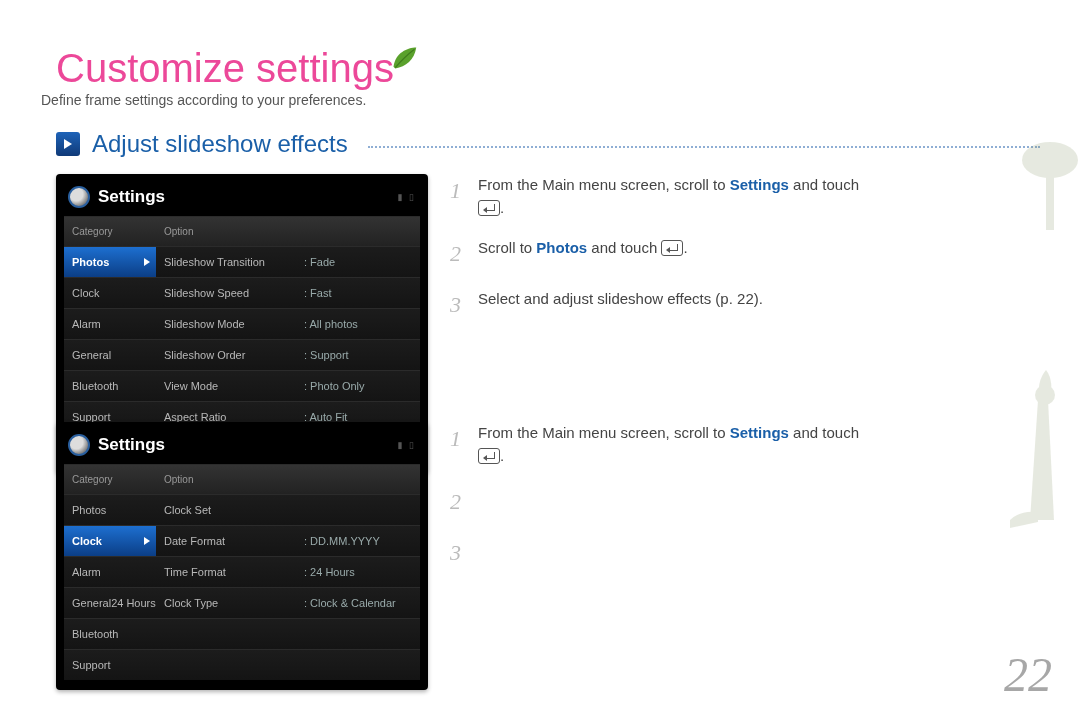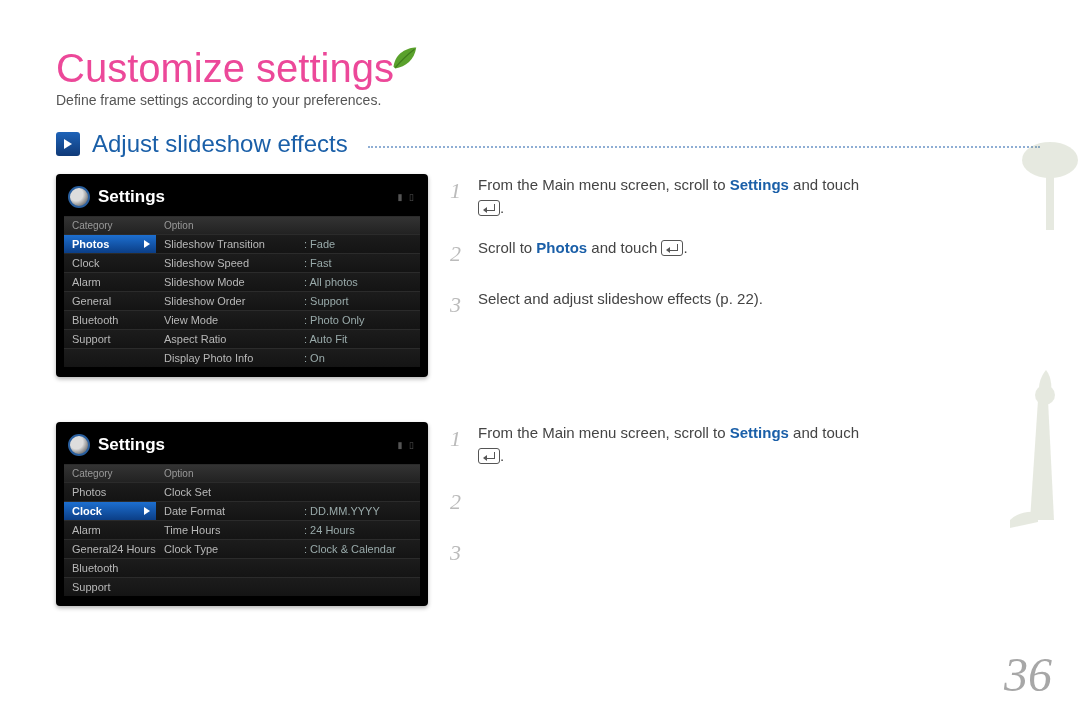--- a/index.html
+++ b/index.html
@@ -14,21 +14,21 @@
   }
   .page-title {
     position: absolute;
     top: 46px; left: 56px;
     font-size: 40px;
     font-weight: 300;
     color: #ec4899;
   }
   .page-subtitle {
     position: absolute;
-    top: 92px; left: 56px;
+    top: 92px; left: 41px;
     font-size: 14px;
     color: #555;
   }
   .leaf {
     position: absolute;
     top: 44px; left: 390px;
     width: 28px; height: 28px;
   }
   .section {
     position: absolute;
@@ -91,21 +91,21 @@
     background: radial-gradient(circle at 35% 35%, #ddd 0 40%, #888 70%, #555);
     border: 2px solid #2a5f9e;
   }
   .panel-title { color: #fff; font-weight: 700; font-size: 17px; }
   .panel-status { margin-left:auto; color:#555; font-size:9px; letter-spacing:2px;}
   .grid {
     display: grid;
     grid-template-columns: 92px 140px 1fr;
   }
   .cell {
-    padding: 3px 8px;
+    padding: 9px 8px;
     border-top: 1px solid #2b2b2b;
     background: linear-gradient(#1c1c1c,#141414);
     color: #b8b8b8;
     font-size: 11px;
     white-space: nowrap;
   }
   .hcell {
     background: linear-gradient(#333,#222);
     font-size: 10px;
     color: #999;
@@ -248,21 +248,21 @@
 
         <div class="cell">Photos</div>
         <div class="cell">Clock Set</div>
         <div class="cell valcell"></div>
 
         <div class="cell sel1">Clock</div>
         <div class="cell">Date Format</div>
         <div class="cell valcell">: DD.MM.YYYY</div>
 
         <div class="cell">Alarm</div>
-        <div class="cell">Time Hours</div>
+        <div class="cell">Time Format</div>
         <div class="cell valcell">: 24 Hours</div>
 
         <div class="cell">General24 Hours</div>
         <div class="cell">Clock Type</div>
         <div class="cell valcell">: Clock &amp; Calendar</div>
 
         <div class="cell">Bluetooth</div>
         <div class="cell"></div>
         <div class="cell valcell"></div>
 
@@ -293,13 +293,13 @@
   <g fill="#7a8a57">
     <path d="M130 420 l8 -120 l10 0 l6 120 z"></path>
     <circle cx="145" cy="295" r="10"></circle>
     <path d="M140 300 q-4 -18 6 -30 q8 10 4 30 z"></path>
     <path d="M110 420 q10 -10 28 -8 l0 10 l-28 6 z"></path>
     <ellipse cx="150" cy="60" rx="28" ry="18"></ellipse>
     <rect x="146" y="70" width="8" height="60"></rect>
   </g>
 </svg>
 
-<div class="page-number">36</div>
+<div class="page-number">22</div>
 
 </body></html>

